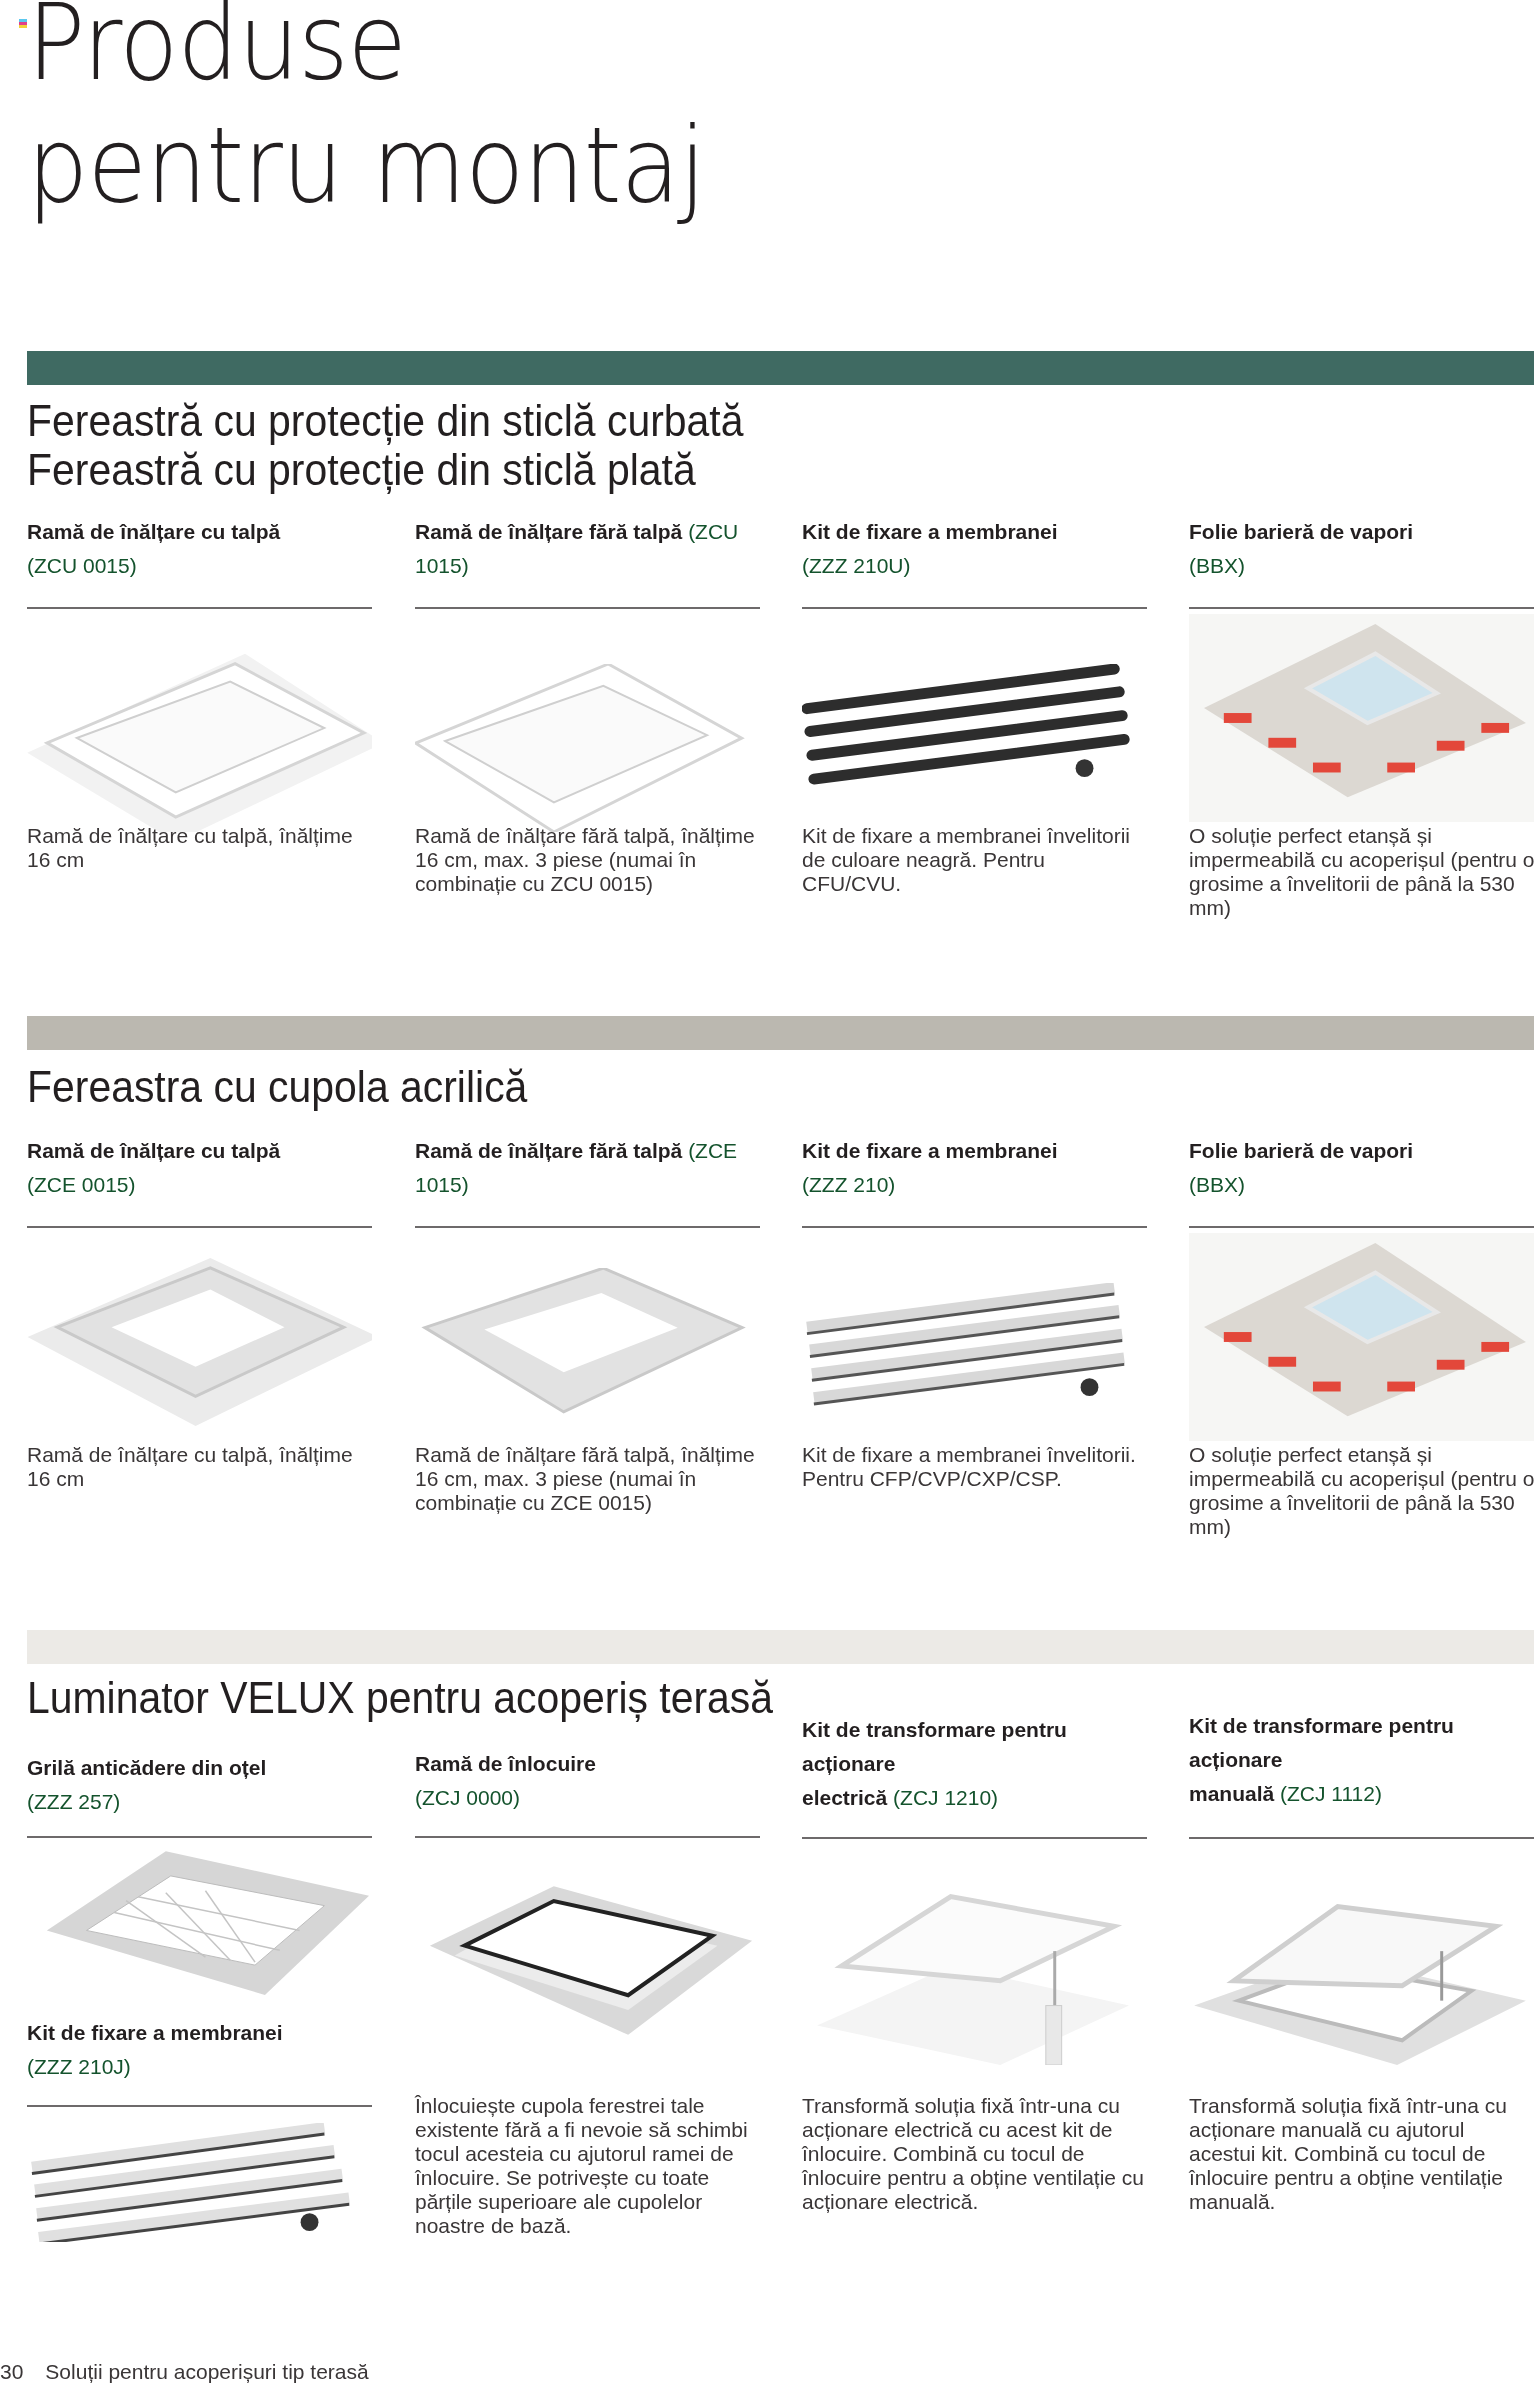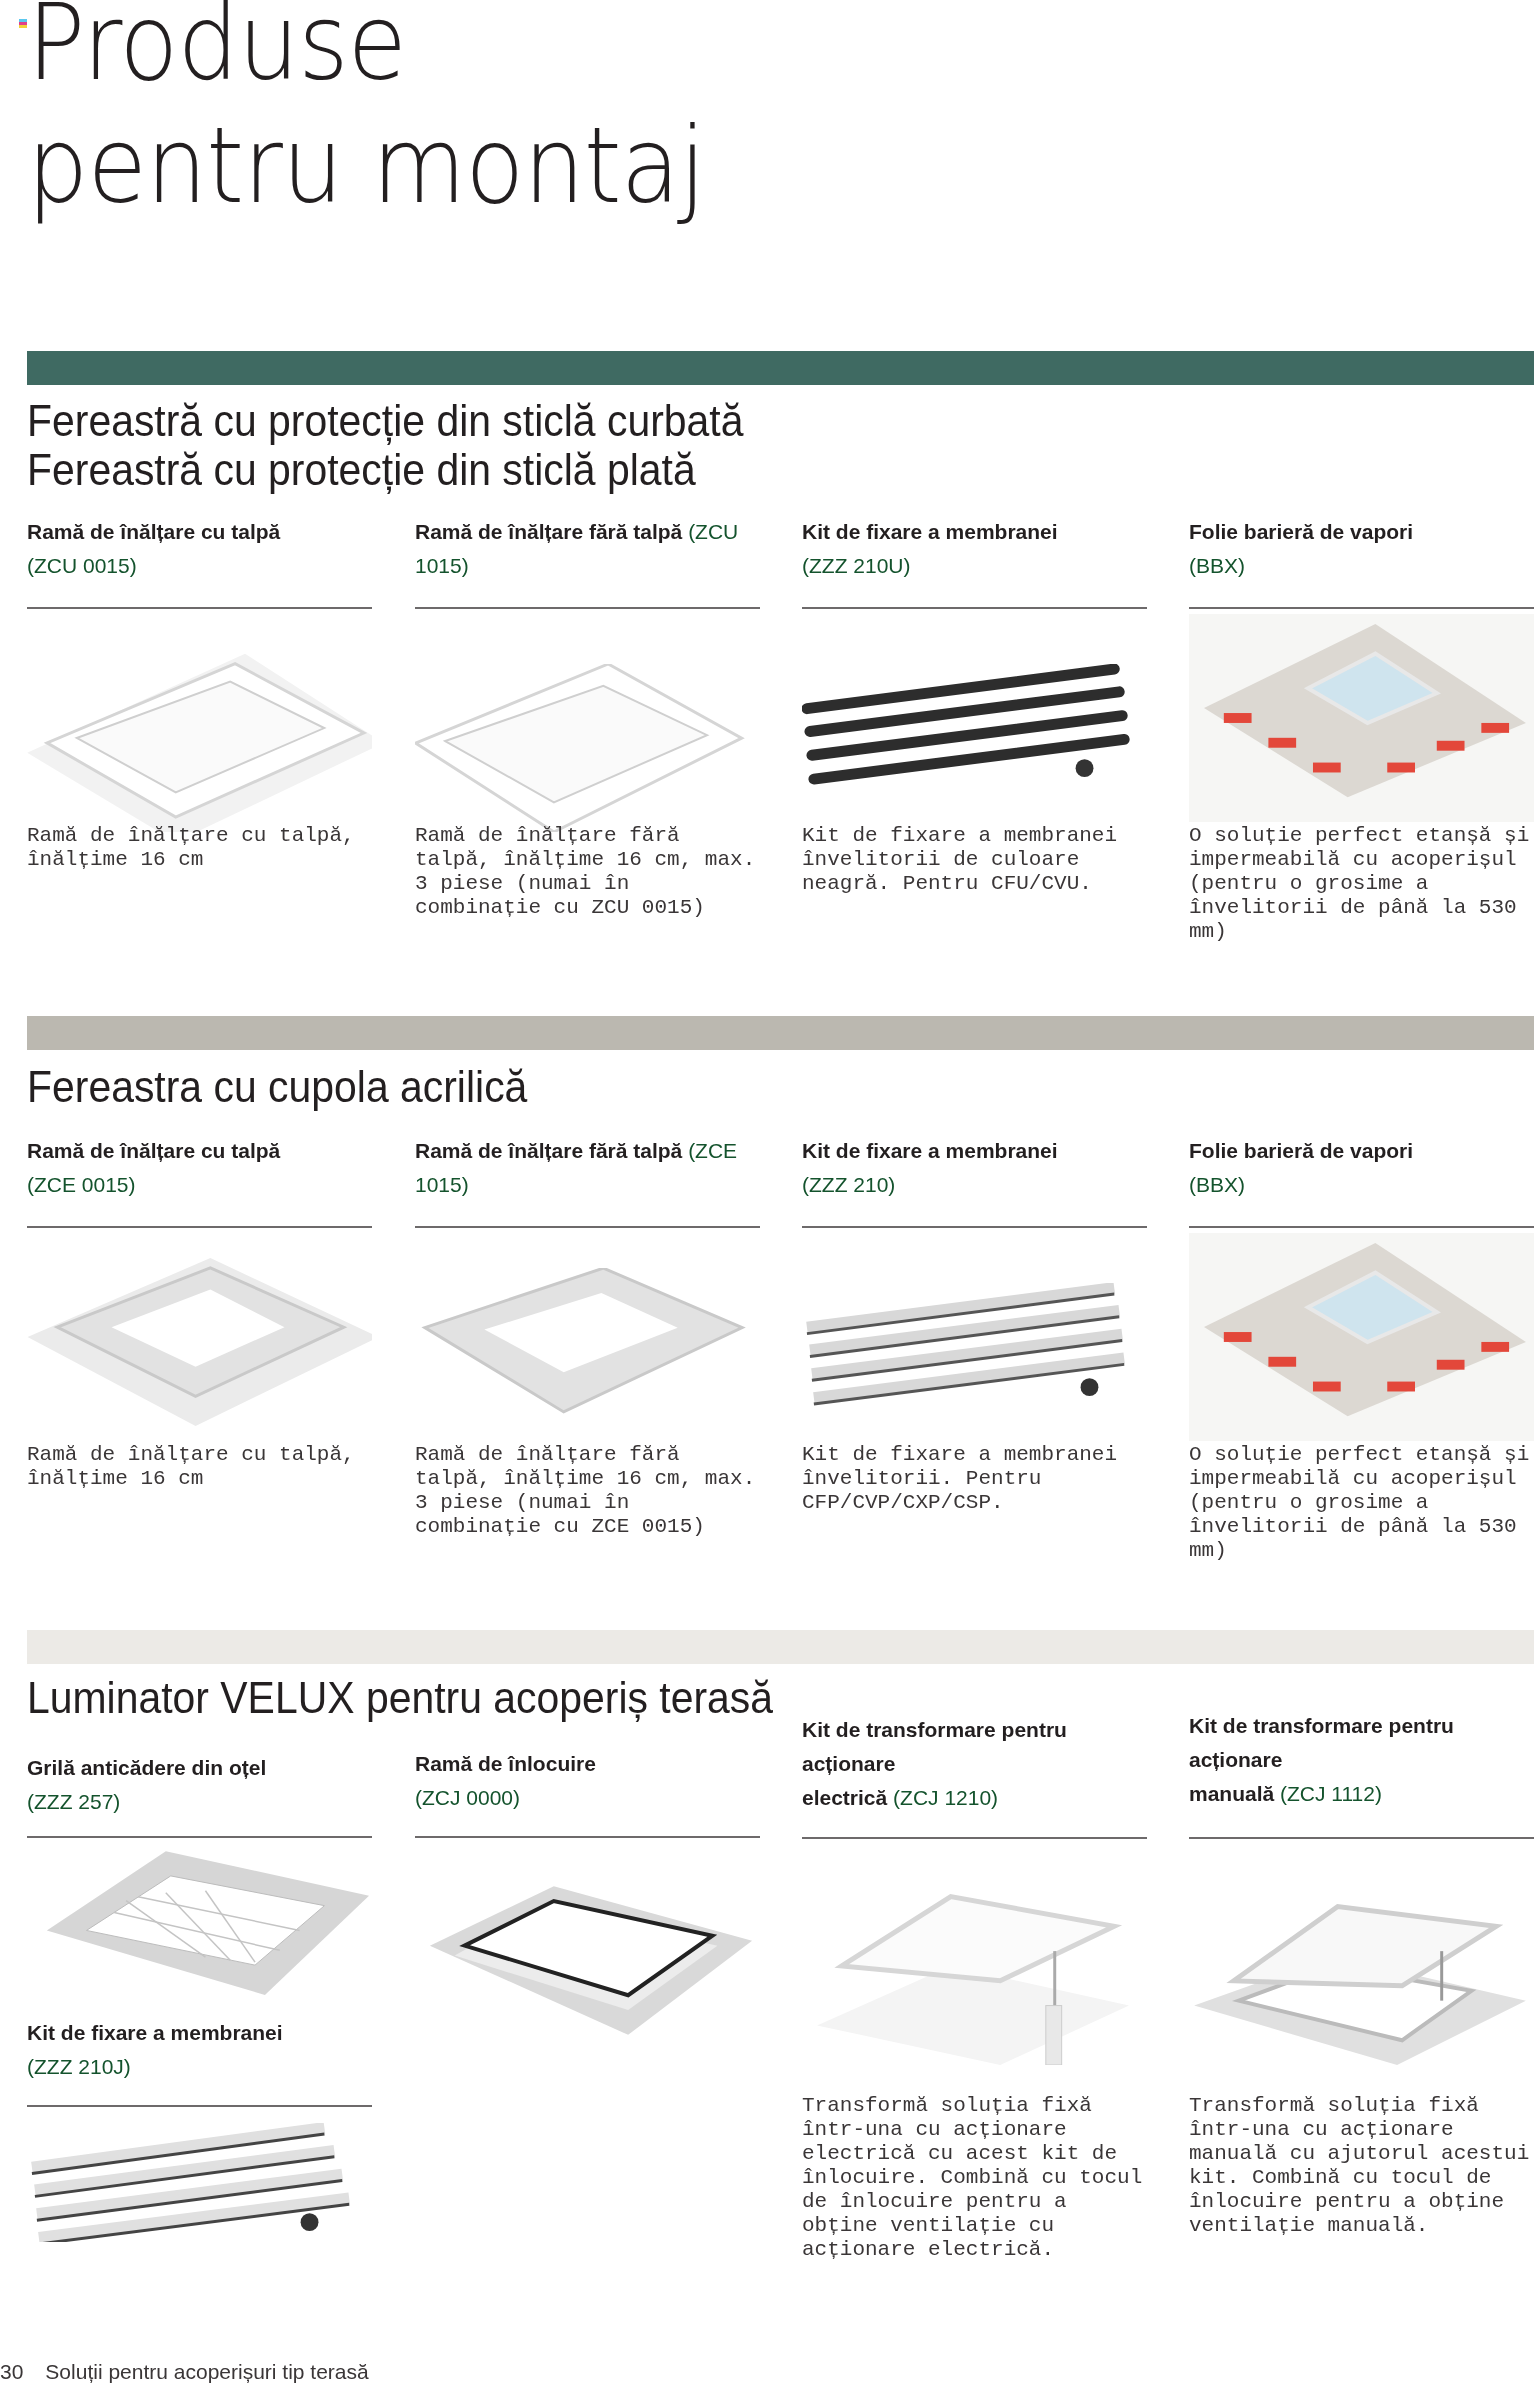--- a/index.html
+++ b/index.html
@@ -14,21 +14,21 @@
   .section-bar { position:absolute; left:27px; width:1508px; height:34px; }
   .section-title { position:absolute; left:27px; margin:0; font-weight:400;
                    font-family:"Liberation Sans", sans-serif; font-size:44px; line-height:49px;
                    color:#231f20; transform:scaleX(0.93); transform-origin:left top; white-space:nowrap;}
   .col { position:absolute; width:345px; }
   .prod-head { position:absolute; left:0; right:0; font-size:21px; line-height:34px; color:#231f20; }
   .prod-head b { font-weight:700; }
   .prod-head .code { font-weight:400; color:#14532d; }
   .rule { position:absolute; left:0; right:0; height:2px; background:#6d6a6b; }
   .img { position:absolute; left:0; right:0; }
-  .desc { position:absolute; left:0; right:0; font-size:21px; line-height:24px; color:#3a3637;font-family:Liberation Mono, monospace; }
+  .desc { position:absolute; left:0; right:0; font-size:21px; line-height:24px; color:#3a3637; }
   .footer { position:absolute; left:0; top:2360px; font-size:21px; color:#3a3637; }
   .footer .num { margin-right:22px; }
 </style>
 </head>
 <body>
 
 <div class="reg-mark">
   <i style="background:#5bc8ef"></i>
     <i style="background:#e0408a"></i>
     <i style="background:#f2d23a"></i>
@@ -219,20 +219,21 @@
 <div class="col" style="left:415px;top:1747px;height:515px;">
   <div class="prod-head" style="top:0"><b>Ramă de înlocuire</b><br><span class="code">(ZCJ 0000)</span></div>
   <div class="rule" style="top:89px"></div>
   <div class="img" style="top:139px;height:149px">
     <svg width="345" height="149" viewBox="0 0 348 150">
         <polygon points="15,60 140,0 340,55 215,150" fill="#d9d9d9"></polygon>
         <polygon points="40,70 130,20 305,60 215,125" fill="#ececec"></polygon>
         <polygon points="50,60 140,15 300,50 215,110" fill="#fff" stroke="#222" stroke-width="4"></polygon>
       </svg>
   </div>
+  <div class="desc" style="top:347px">Înlocuiește cupola ferestrei tale existente fără a fi nevoie să schimbi tocul acesteia cu ajutorul ramei de înlocuire. Se potrivește cu toate părțile superioare ale cupolelor noastre de bază.</div>
 </div>
 
 <div class="col" style="left:802px;top:1713px;height:515px;">
   <div class="prod-head" style="top:0"><b>Kit de transformare pentru acționare</b><br><b>electrică</b> <span class="code">(ZCJ 1210)</span></div>
   <div class="rule" style="top:124px"></div>
   <div class="img" style="top:144px;height:208px">
     <svg width="345" height="208" viewBox="0 0 348 210">
         <polygon points="15,170 150,110 330,150 200,210" fill="#f4f4f4"></polygon>
         <polygon points="40,110 150,40 315,70 200,125" fill="#fbfbfb" stroke="#d6d6d6" stroke-width="5"></polygon>
         <line x1="255" y1="95" x2="255" y2="170" stroke="#aaa" stroke-width="3"></line>

